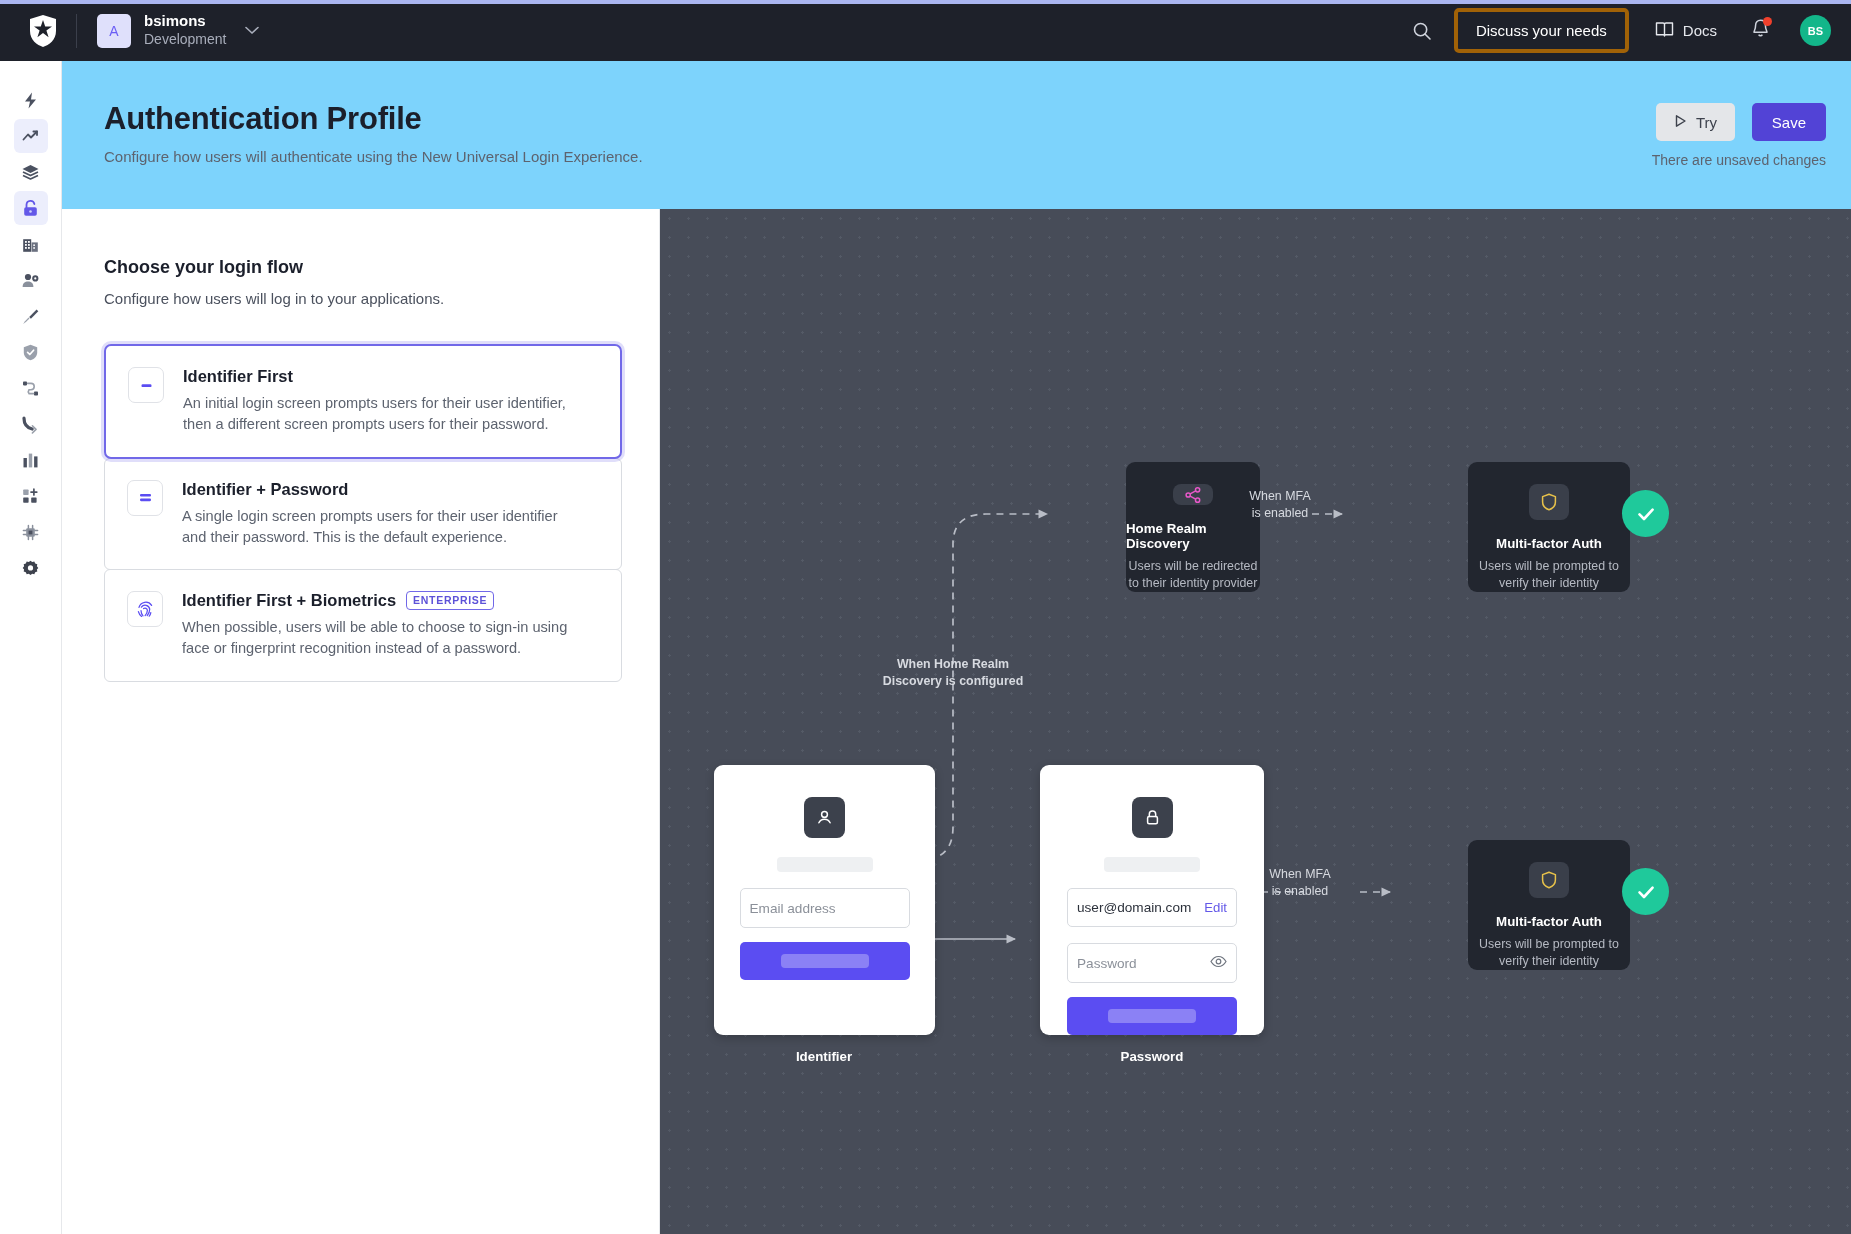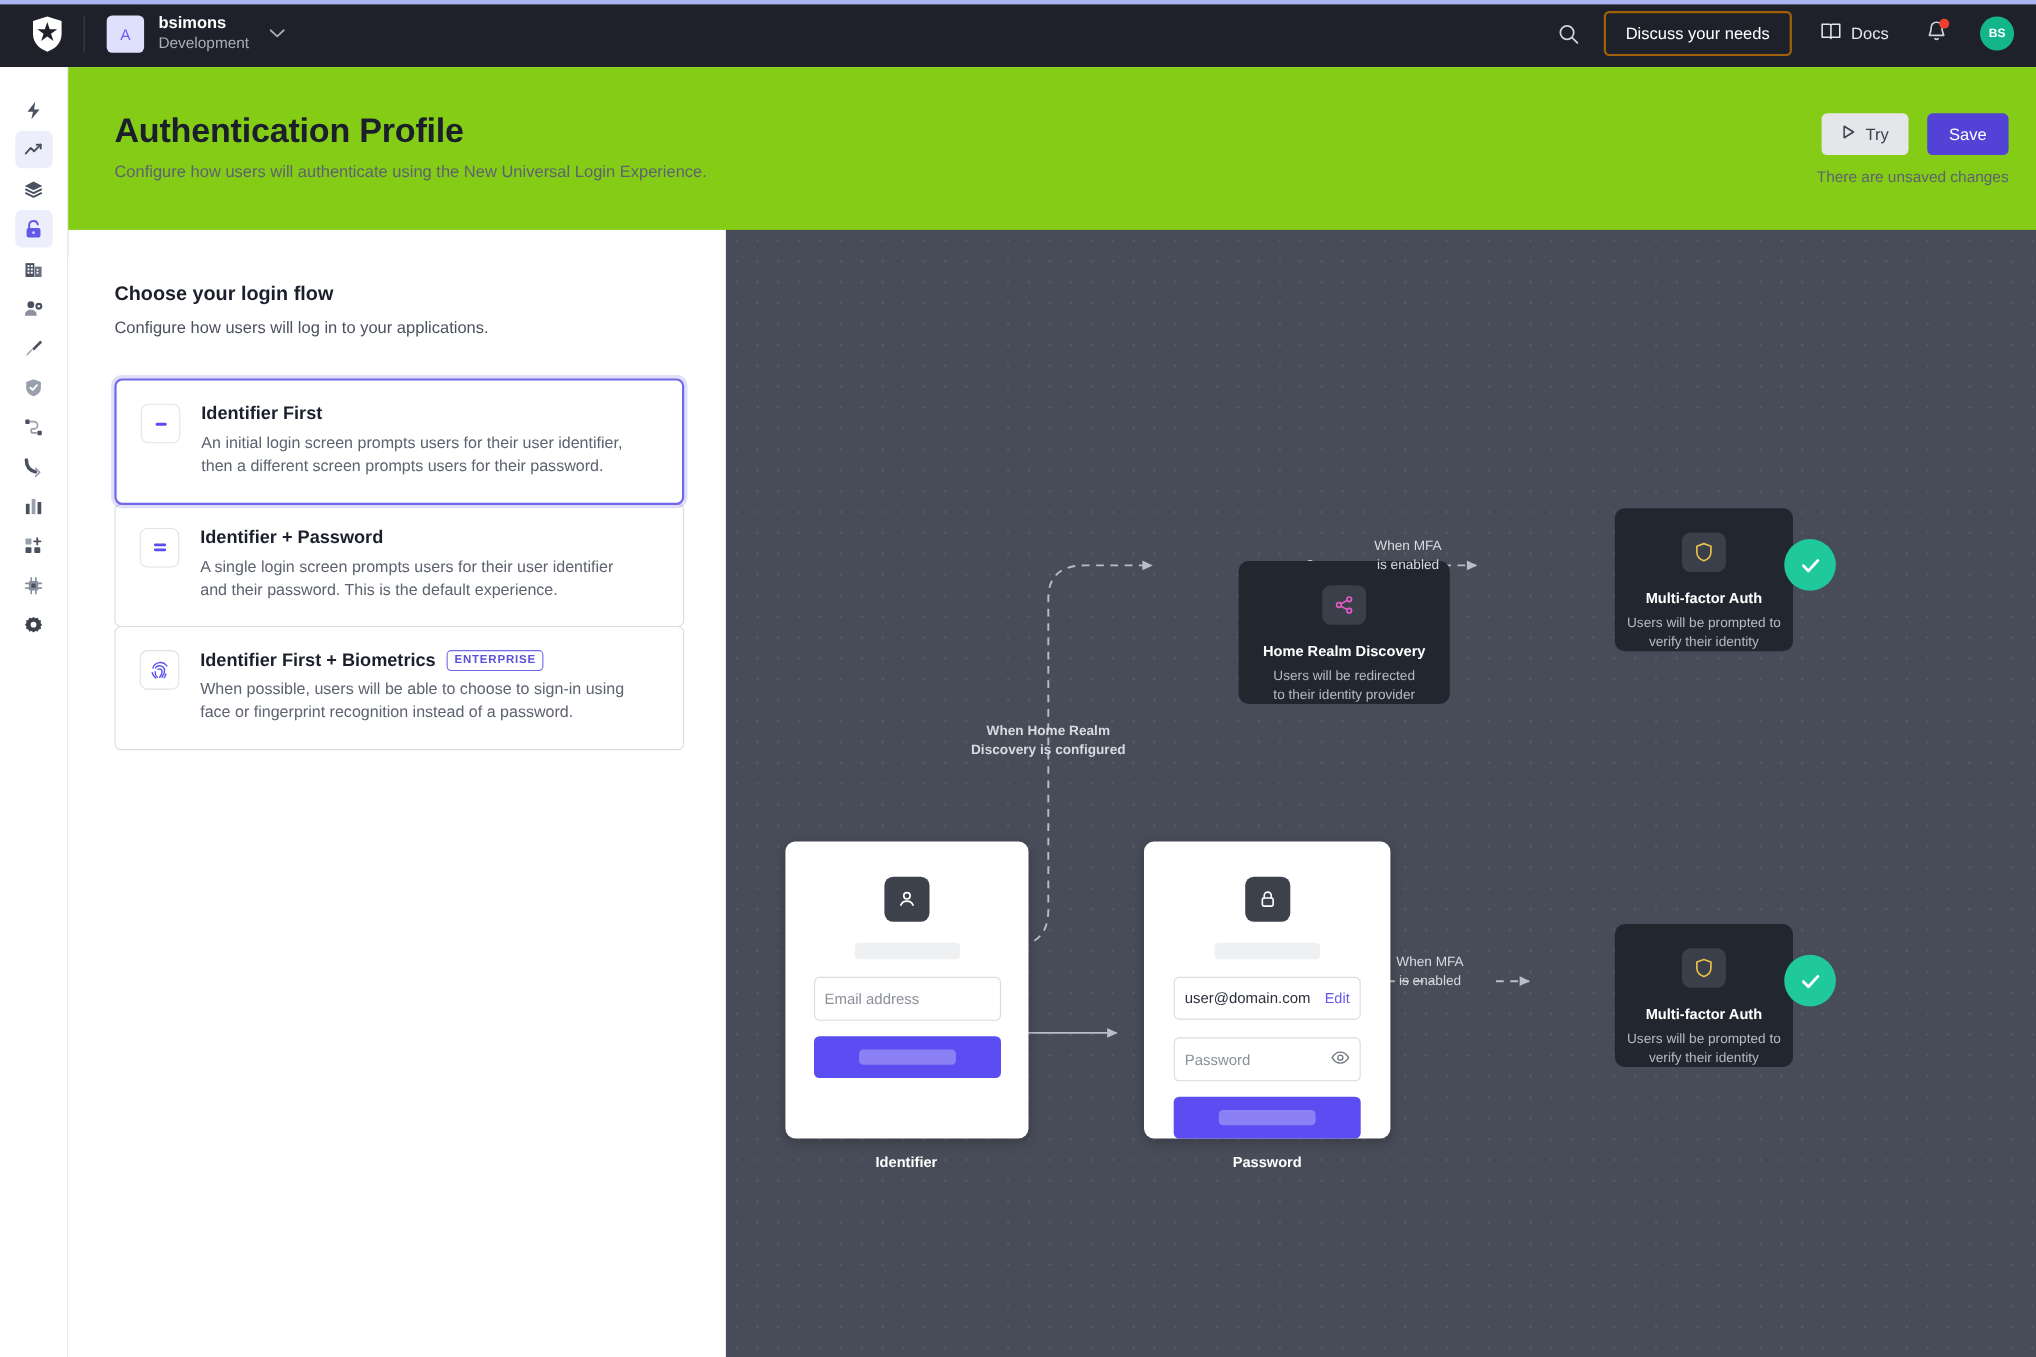--- a/index.html
+++ b/index.html
@@ -24,39 +24,39 @@
     display:flex;align-items:center;justify-content:center;font-size:14px;flex:none;
   }
   .tenant-txt { margin-left:13px; line-height:1.25;}
   .tenant-name { color:#fff;font-size:15px;font-weight:600;}
   .tenant-env { color:#a9aebb;font-size:14px;}
   .chev { margin-left:18px; color:#a9aebb; font-size:13px; }
   .spacer { flex:1 }
   .tb-icon { color:#cfd3dc; display:flex; align-items:center; }
   .search-btn { margin-right:22px; cursor:pointer;}
   .discuss-btn {
-    border:2px solid #a16207;border-radius:5px;color:#fff;font-size:15px;
+    border:4px solid #a16207;border-radius:5px;color:#fff;font-size:15px;
     padding:10px 18px;cursor:pointer;margin-right:26px;
   }
   .docs-btn { display:flex;align-items:center;gap:9px;color:#e6e8ed;font-size:15px;cursor:pointer;margin-right:34px;}
   .bell-wrap { position:relative;cursor:pointer;margin-right:30px;}
   .bell-dot { position:absolute;right:-2px;top:-1px;width:9px;height:9px;border-radius:50%;background:#f0402c;}
   .avatar {
     width:31px;height:31px;border-radius:50%;background:#13b68a;color:#fff;
     font-size:11px;font-weight:700;display:flex;align-items:center;justify-content:center;cursor:pointer;
   }
   
   .rail {
     position:absolute;left:0;top:61px;width:62px;height:1173px;background:#fff;
     border-right:1px solid #e6e8eb; display:flex;flex-direction:column;align-items:center;padding-top:22px;
   }
   .rail-item { width:34px;height:34px;display:flex;align-items:center;justify-content:center;margin-bottom:2px;border-radius:6px;cursor:pointer;}
   .rail-item.active { background:#eceefc; }
   
-  .page-head { position:absolute;left:62px;top:61px;width:1789px;height:172px;background:#84cc16;border-bottom:1px solid #737373;}
+  .page-head { position:absolute;left:62px;top:61px;width:1789px;height:172px;background:#7dd3fc;border-bottom:1px solid #737373;}
   .page-title { position:absolute;left:42px;top:40px;font-size:31px;font-weight:700;color:#1b1f2b;letter-spacing:-0.2px;}
   .page-sub { position:absolute;left:42px;top:87px;font-size:15px;color:#5d636f;}
   .try-btn {
     position:absolute;right:116px;top:42px;height:38px;background:#e4e6e9;border:none;border-radius:5px;
     display:flex;align-items:center;gap:9px;padding:0 18px;font-size:15px;color:#3d424d;cursor:pointer;
     font-family:"Liberation Sans",sans-serif;
   }
   .save-btn {
     position:absolute;right:25px;top:42px;height:38px;background:#5243d6;border:none;border-radius:5px;
     padding:0 20px;font-size:15px;color:#fff;cursor:pointer;font-family:"Liberation Sans",sans-serif;
@@ -380,21 +380,21 @@
     <circle cx="862" cy="305" r="4" fill="#474c58" stroke="#d9dce2" stroke-width="1.6"></circle>
     <path d="M868 305 L955 305" stroke="#b9bdc6" stroke-width="1.7" fill="none" stroke-dasharray="7 6" marker-end="url(#arw)"></path>
 
     <path d="M588 683 L643 683" stroke="#b9bdc6" stroke-width="1.7" fill="none" stroke-dasharray="7 6"></path>
     <path d="M700 683 L730 683" stroke="#b9bdc6" stroke-width="1.7" fill="none" stroke-dasharray="7 6" marker-end="url(#arw)"></path>
 
     <circle cx="862" cy="683" r="4" fill="#474c58" stroke="#d9dce2" stroke-width="1.6"></circle>
     <path d="M868 683 L955 683" stroke="#b9bdc6" stroke-width="1.7" fill="none" stroke-dasharray="7 6" marker-end="url(#arw)"></path>
   </svg>
 
-  <div class="node" style="left:466px;top:253px;width:192px;height:130px;margin-top:48px;">
+  <div class="node" style="left:466px;top:253px;width:134px;height:130px;">
     <div class="node-icon">
       <svg width="20" height="20" viewBox="0 0 20 20">
           <g stroke="#e858c9" stroke-width="1.5" fill="none">
             <circle cx="14.6" cy="4.8" r="2.1"></circle>
             <circle cx="5.2" cy="10" r="2.1"></circle>
             <circle cx="14.6" cy="15.2" r="2.1"></circle>
             <path d="M7.1 8.9 L12.7 5.8 M7.1 11.1 L12.7 14.2"></path>
           </g>
         </svg>
     </div>

